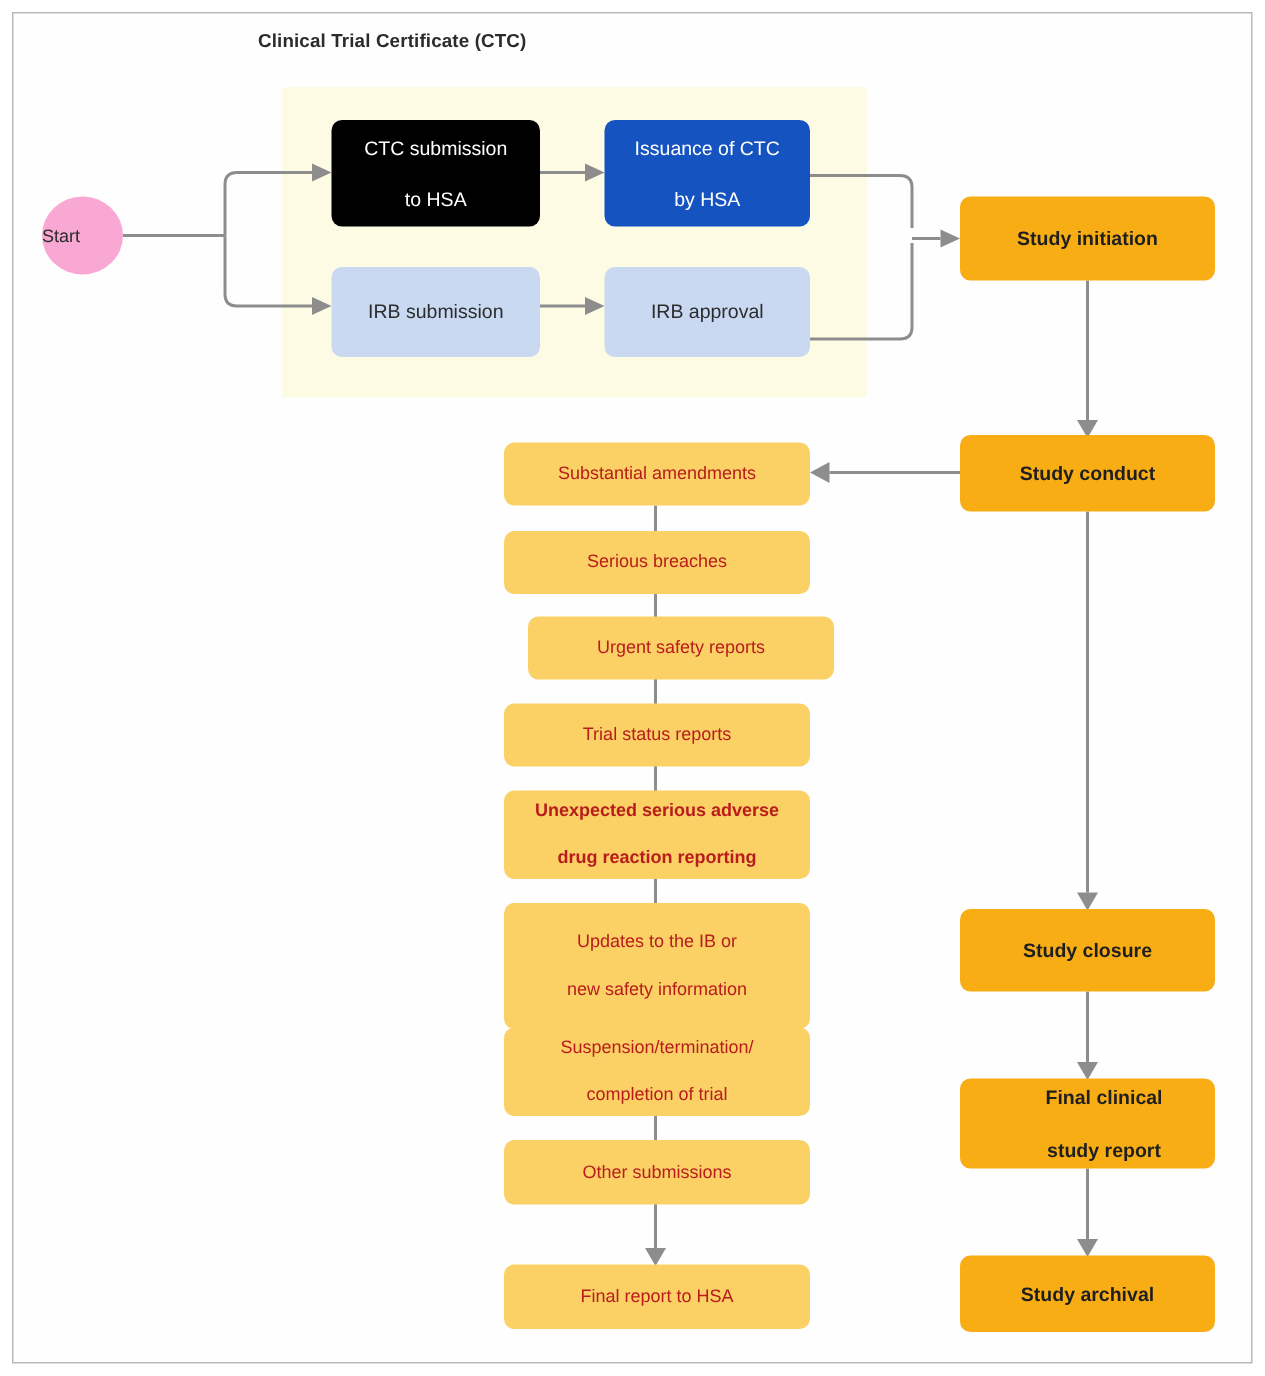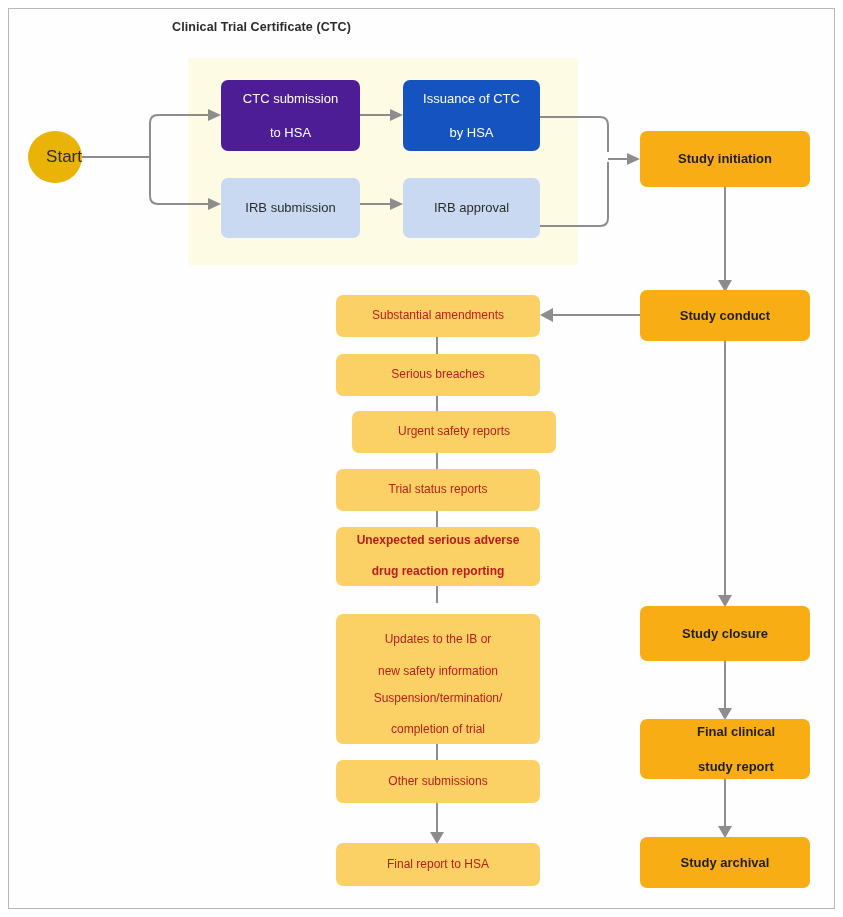--- a/index.html
+++ b/index.html
@@ -44,32 +44,32 @@
     position: absolute;
     display: flex;
     align-items: center;
     justify-content: center;
     text-align: center;
     border-radius: 7px;
     line-height: 1.32;
     padding: 2px 6px;
   }
   .node span { display: block; width: 100%; }
-  .n-blue-mid { background: #4c1d95; color: #ffffff; font-size: 13px; }
+  .n-blue-mid { background: #000000; color: #ffffff; font-size: 13px; }
   .n-blue-dark { background: #1553c0; color: #ffffff; font-size: 13px; }
   .n-blue-light { background: #c8d9f1; color: #2c2c2c; font-size: 13px; }
   .n-amber-dark { background: #f8ad15; color: #1f1f1f; font-size: 13px; font-weight: bold; }
   .n-amber-light { background: #fbd166; color: #b91c1c; font-size: 12px; }
   .start-node {
     position: absolute;
-    display: flex; align-items: center; justify-content: flex-end;
-    background: #eab308;
+    display: flex; align-items: center; justify-content: flex-start;
+    background: #f9a8d4;
     border-radius: 50%;
     color: #2b2b2b;
-    font-size: 17px;
+    font-size: 12px;
   }
   svg.wires {
     position: absolute;
     left: 0; top: 0;
     width: 843px; height: 917px;
     pointer-events: none;
   }
   .wire { fill: none; stroke: #8d8d8d; stroke-width: 2; }
   .wire-head { fill: #8d8d8d; }
 </style>
@@ -186,21 +186,21 @@
   </div>
 
   <div class="node n-amber-light" style="left:336px; top:469px; width:204px; height:42px;">
     <span>Trial status reports</span>
   </div>
 
   <div class="node n-amber-light" style="left:336px; top:527px; width:204px; height:59px;font-weight:bold;">
     <span><span>Unexpected serious adverse</span><br><span>drug reaction reporting</span></span>
   </div>
 
-  <div class="node n-amber-light" style="left:336px; top:602px; width:204px; height:84px;margin-top:12px;">
+  <div class="node n-amber-light" style="left:336px; top:602px; width:204px; height:84px;">
     <span><span>Updates to the IB or</span><br><span>new safety information</span></span>
   </div>
 
   <div class="node n-amber-light" style="left:336px; top:685px; width:204px; height:59px;">
     <span><span>Suspension/termination/</span><br><span>completion of trial</span></span>
   </div>
 
   <div class="node n-amber-light" style="left:336px; top:760px; width:204px; height:43px;align-items:center;">
     <span>Other submissions</span>
   </div>

